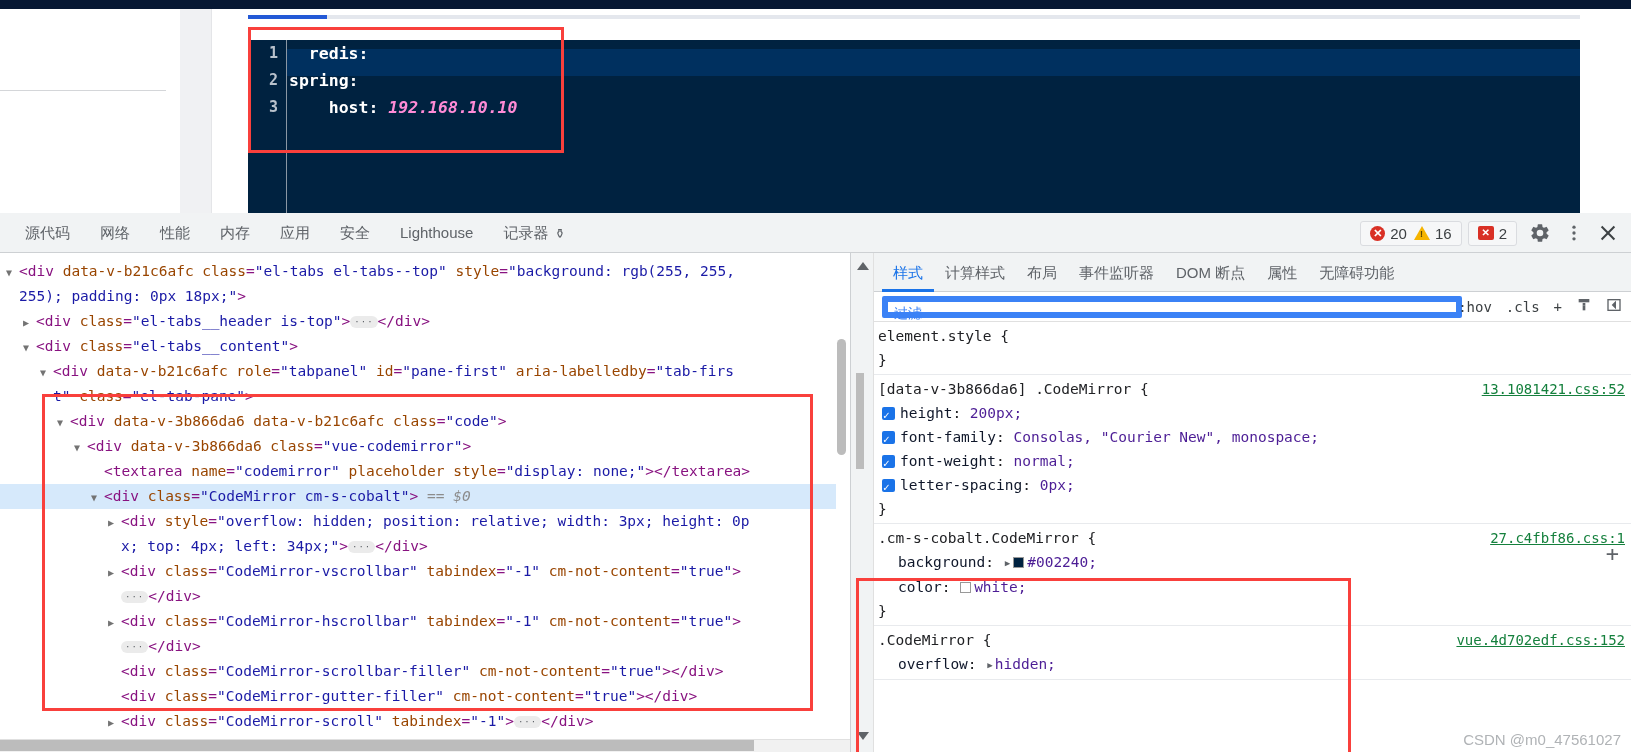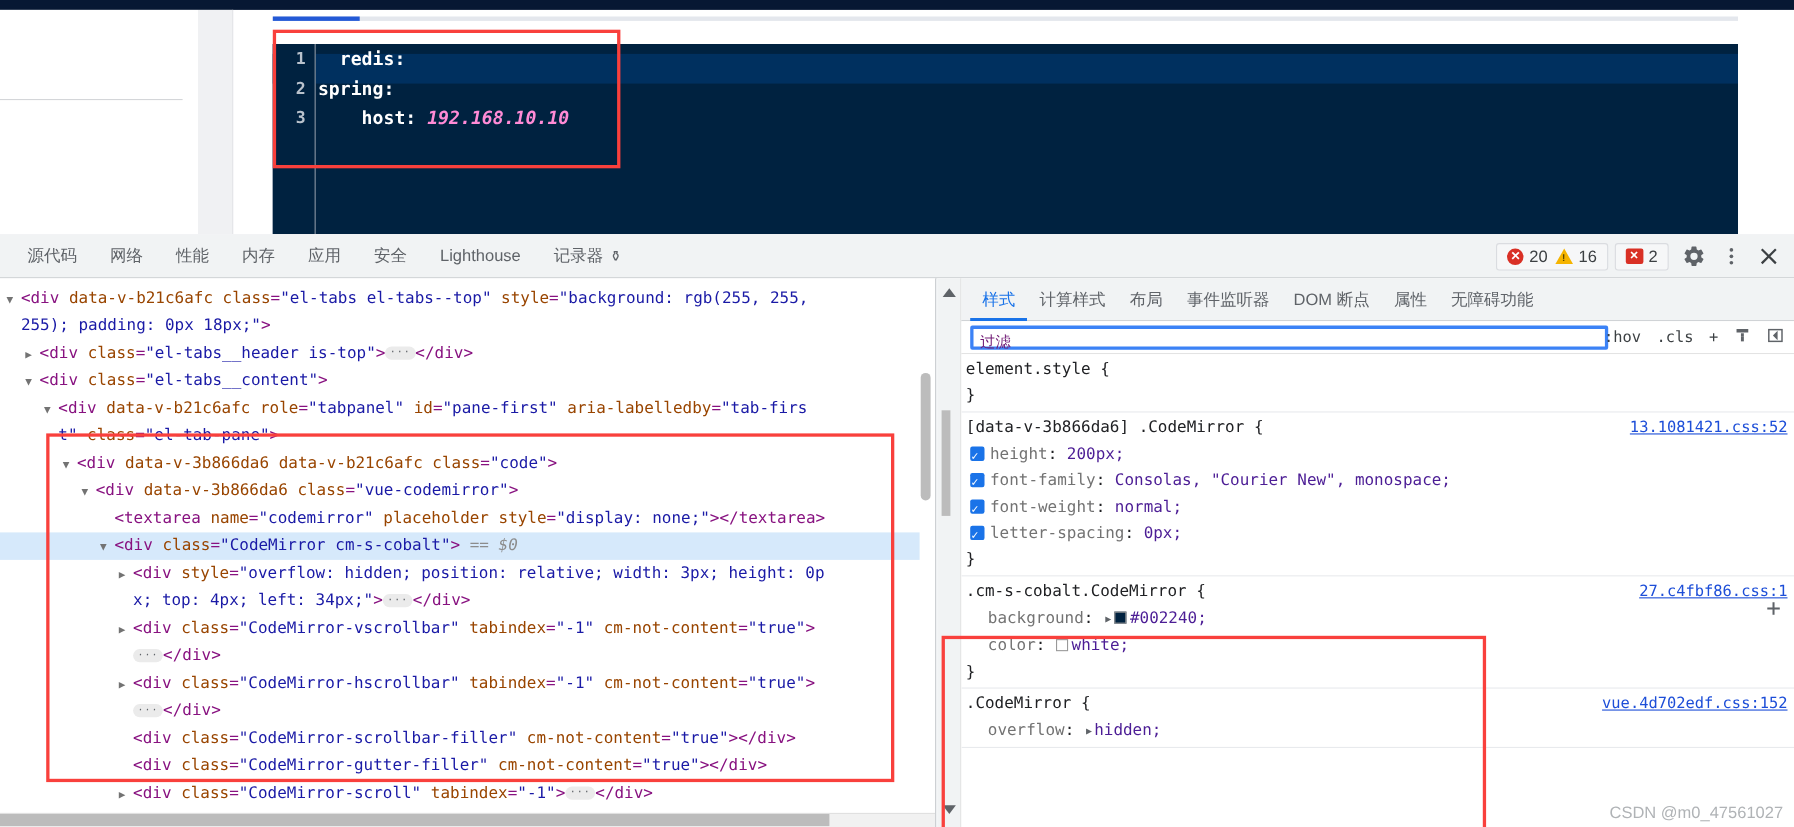--- a/index.html
+++ b/index.html
@@ -76,34 +76,34 @@
   .styles-pane { position:absolute; left:852px; top:0; width:779px; height:499px; background:#fff; }
   .styles-collapse { position:absolute; left:0; top:0; width:22px; height:499px; background:#f1f3f4; border-right:1px solid #e0e0e0; }
   .caret-up { position:absolute; left:5px; top:9px; width:0;height:0; border-left:6px solid transparent; border-right:6px solid transparent; border-bottom:8px solid #5f6368; }
   .caret-down { position:absolute; left:5px; bottom:12px; width:0;height:0; border-left:6px solid transparent; border-right:6px solid transparent; border-top:8px solid #5f6368; }
 
   .styles-tabs { position:absolute; left:22px; top:0; width:757px; height:39px; background:#f1f3f4; border-bottom:1px solid #cdd0d3; display:flex; align-items:center; padding-left:8px; }
   .st-tab { padding:0 11px; height:39px; line-height:39px; font-size:15px; color:#5f6368; white-space:nowrap; cursor:pointer; }
   .st-tab.active { color:#1a73e8; box-shadow:inset 0 -3px 0 #1a73e8; }
 
   .filter-row { position:absolute; left:22px; top:39px; width:757px; height:30px; background:#fff; border-bottom:1px solid #e0e0e0; display:flex; align-items:center; }
-  .filter-input { margin-left:8px; width:580px; height:22px; border:3px solid #3b82f6; border-radius:2px; background:#fff; font-size:14px; color:#701a75; padding:0 6px; line-height:22px; font-family:"Liberation Sans", sans-serif; }
+  .filter-input { margin-left:8px; width:580px; height:22px; border:6px solid #3b82f6; border-radius:2px; background:#fff; font-size:14px; color:#3b82f6; padding:0 6px; line-height:22px; font-family:"Liberation Sans", sans-serif; }
   .filter-tools { position:absolute; right:4px; display:flex; align-items:center; gap:4px; color:#3c4043; font-size:14px; }
   .ft { padding:0 5px; cursor:pointer; font-family:"DejaVu Sans Mono", monospace; }
 
   .styles-content { position:absolute; left:22px; top:69px; width:757px; height:430px; overflow:hidden;
     font-family:"DejaVu Sans Mono", monospace; font-size:14.5px; line-height:24px; color:#202124; background:#fff; }
   .rule { position:relative; padding:2px 0 2px 4px; border-bottom:1px solid #e8eaed; }
   .rule-head { display:flex; justify-content:space-between; padding-right:6px; }
   .sel { color:#202124; }
-  .src { color:#1d4ed8; text-decoration:underline; font-size:14px; white-space:nowrap; }
+  .src { color:#15803d; text-decoration:underline; font-size:14px; white-space:nowrap; }
   .decl { padding-left:4px; white-space:pre; }
   .decl .cb { display:inline-block; width:13px; height:13px; background:#1a73e8; border-radius:2px; position:relative; vertical-align:-2px; margin-right:5px; }
   .decl .cb::after { content:"✓"; position:absolute; left:1px; top:-3px; color:#fff; font-size:11px; font-weight:bold; }
-  .prop { color:#737373;text-align:center; }
+  .prop { color:#0f172a;text-align:center; }
   .val { color:#4c1d95; }
   .indent { padding-left:20px; }
   .swatch { display:inline-block; width:11px; height:11px; border:1px solid #999; vertical-align:-1px; margin:0 3px 0 1px; }
   .tri { display:inline-block; color:#5f6368; font-size:9px; vertical-align:1px; margin:0 2px; }
   .plus-btn { position:absolute; right:12px; top:4px; font-size:22px; color:#5f6368; cursor:pointer; line-height:18px; }
   .hl-box-styles { position:absolute; left:856px; top:365px; width:495px; height:211px; border:3px solid #f9403c; pointer-events:none; z-index:5; }
   .watermark { position:absolute; right:10px; bottom:4px; font-size:15px; color:#b0b3b6; font-family:"Liberation Sans", sans-serif; }
   .styles-scroll { position:absolute; left:4px; top:120px; width:8px; height:96px; background:#bcbcbc; }
 </style>
 </head>

